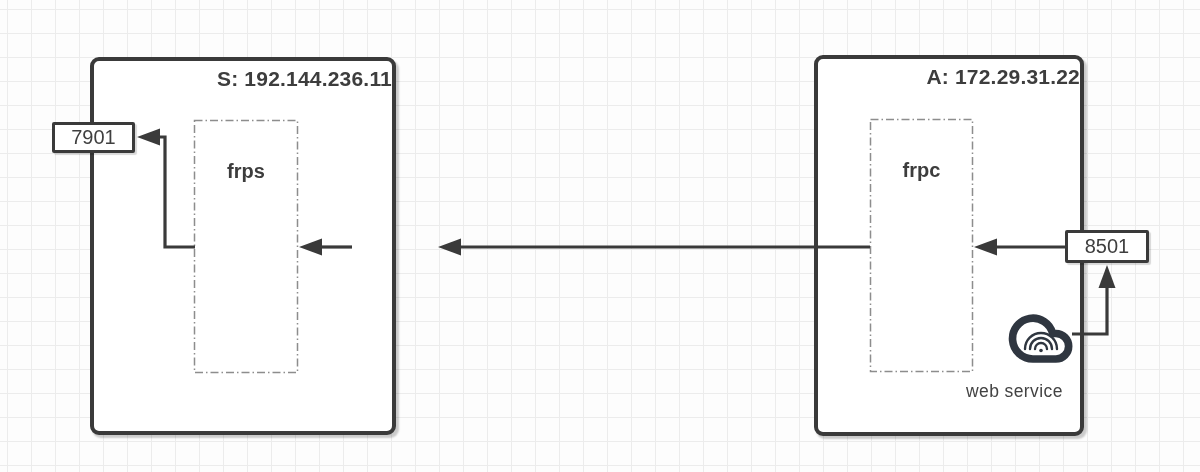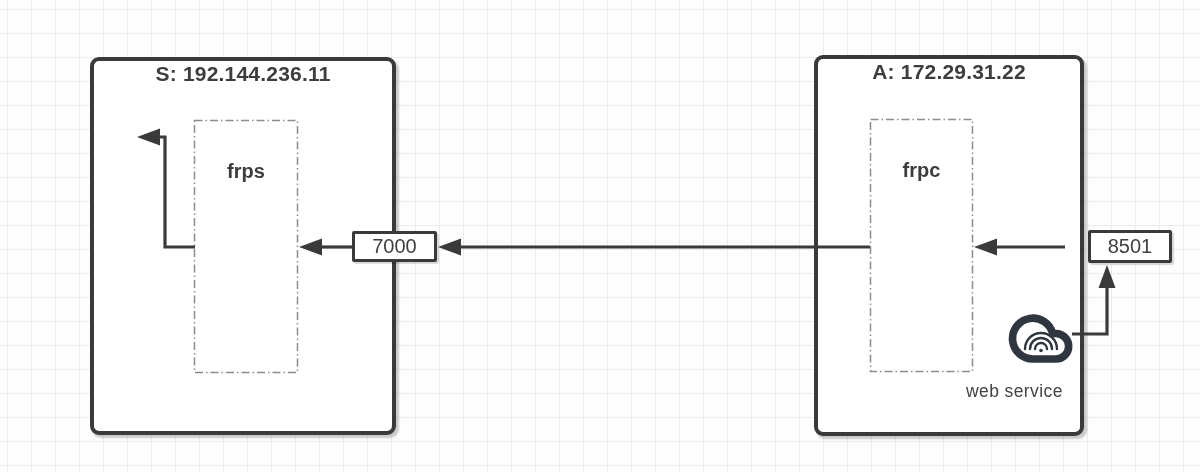--- a/index.html
+++ b/index.html
@@ -32,42 +32,43 @@
     z-index: 1;
   }
   #server-box { left: 90px;  top: 57px; width: 306px; height: 378px; }
   #client-box { left: 814px; top: 55px; width: 270px; height: 381px; }
 
   .box-title {
     font-weight: 700;
     font-size: 21px;
     line-height: 26px;
     color: #3d3d3d;
-    text-align: center;
+    text-align: right;
+    margin-top: 5px;
     letter-spacing: 0.2px;
   }
 
   
   .port-box {
     position: absolute;
     box-sizing: border-box;
     background: #ffffff;
     border: 3px solid #3a3a3a;
     border-radius: 2px;
     box-shadow: 2px 2px 1px rgba(0, 0, 0, 0.15);
     z-index: 4;
     display: flex;
     align-items: center;
     justify-content: center;
     font-size: 20px;
     color: #3f3f3f;
   }
   #port-7901 { left: 52px;   top: 122px; width: 83px; height: 31px; }
   #port-7000 { left: 352px;  top: 231px; width: 85px; height: 31px; }
-  #port-8501 { left: 1065px; top: 230px; width: 84px; height: 33px; margin-left: 23px; }
+  #port-8501 { left: 1065px; top: 230px; width: 84px; height: 33px; }
 
   
   .process-label {
     position: absolute;
     z-index: 6;
     font-weight: 700;
     font-size: 20px;
     color: #3d3d3d;
     text-align: center;
   }
@@ -107,22 +108,22 @@
 <div class="canvas">
 
   <div class="machine-box" id="server-box">
     <div class="box-title">S: 192.144.236.11</div>
   </div>
 
   <div class="machine-box" id="client-box">
     <div class="box-title">A: 172.29.31.22</div>
   </div>
 
-  <div class="port-box" id="port-7000">
-    <span>7000</span>
+  <div class="port-box" id="port-7901">
+    <span>7901</span>
   </div>
   <div class="port-box" id="port-8501">
     <span>8501</span>
   </div>
 
   <div class="process-label" id="frpc-label">frpc</div>
   <div class="process-label" id="frps-label">frps</div>
 
   <div id="web-service-label">web service</div>
 

